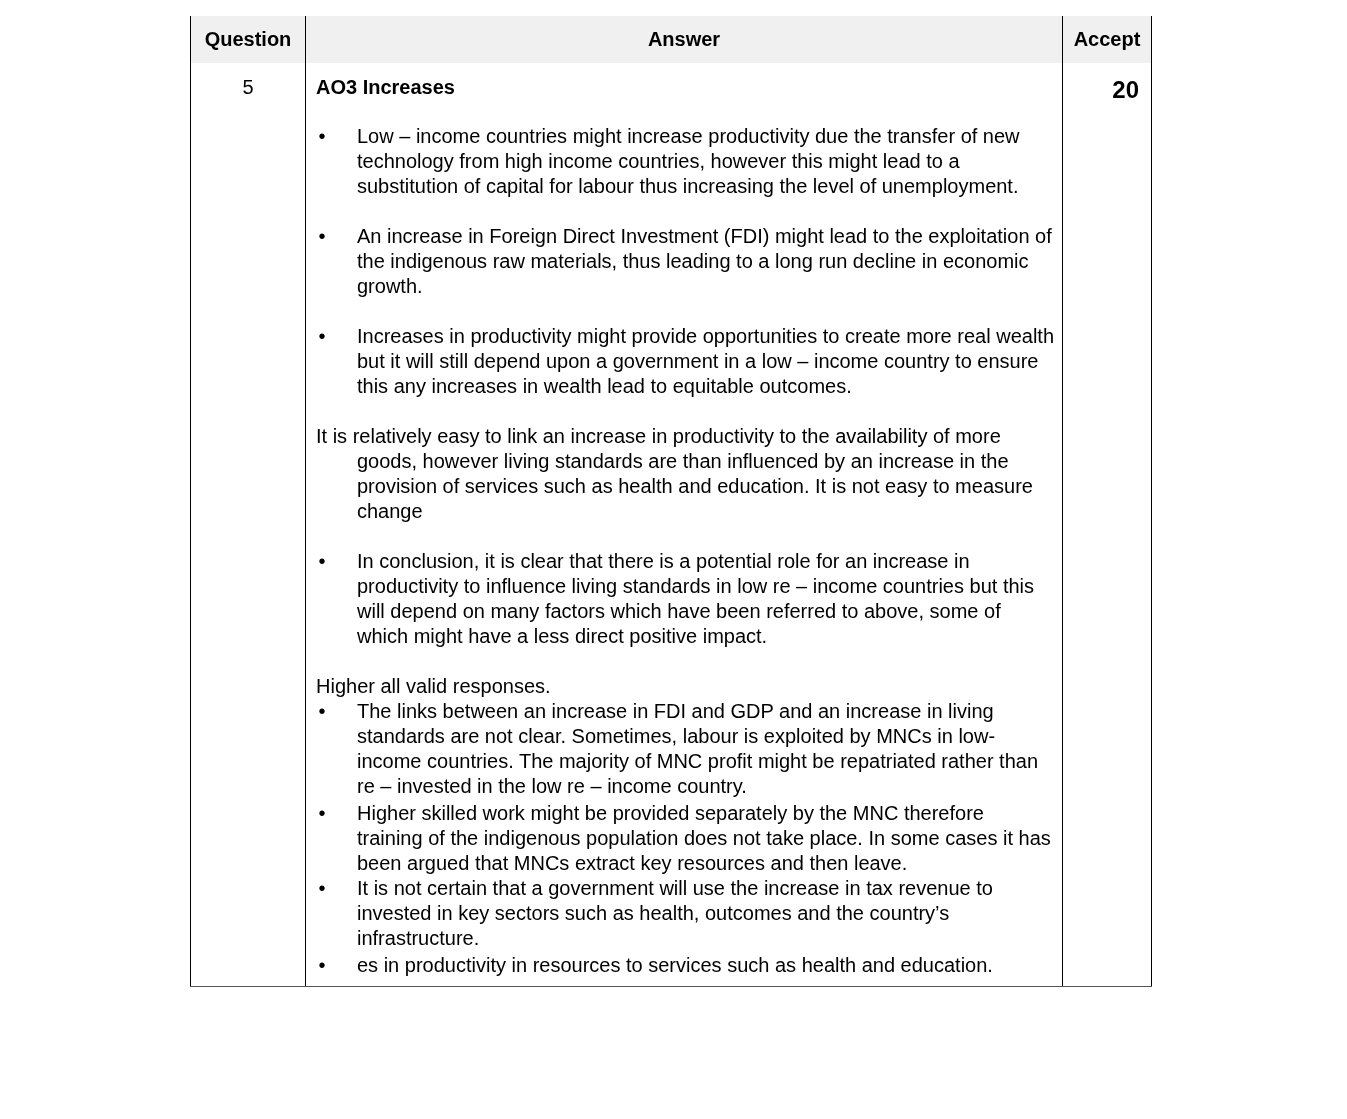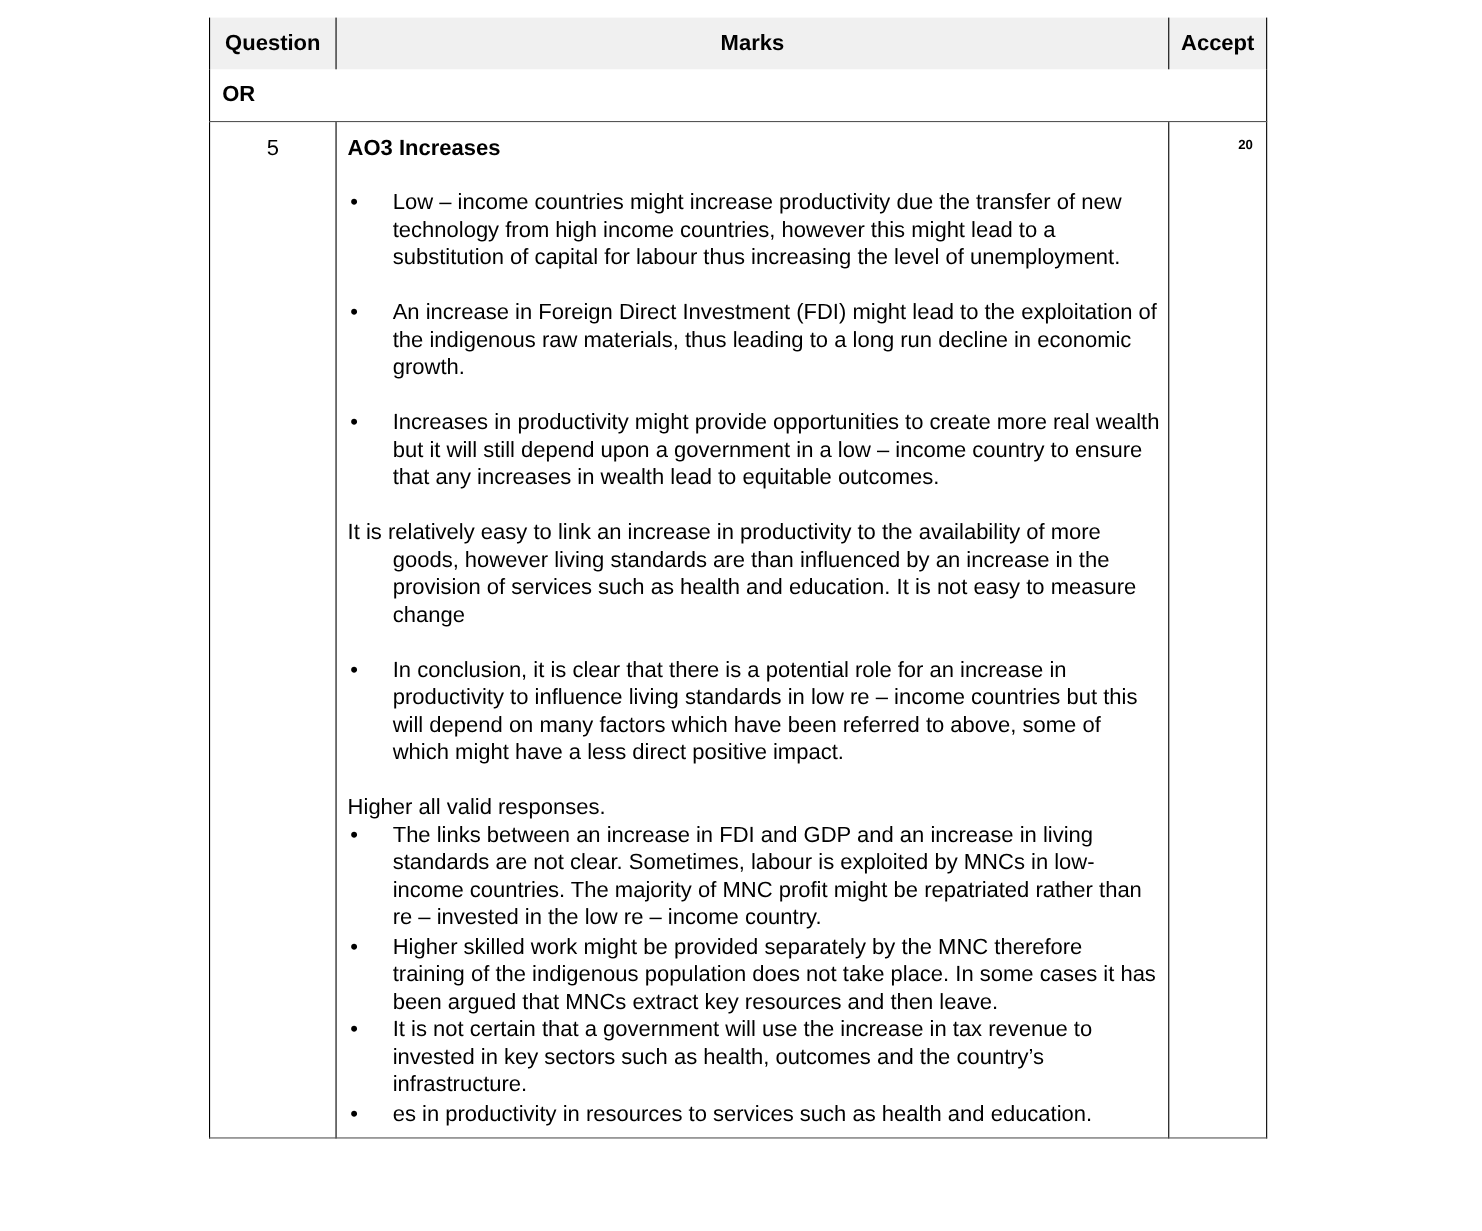--- a/index.html
+++ b/index.html
@@ -68,21 +68,21 @@
     .body-row td.a {
       border-right: 1px solid #000;
       padding: 12px 8px 8px 10px;
       font-size: 20px;
       line-height: 25px;
     }
     .body-row td.m {
       border-right: 1px solid #000;
       text-align: right;
       font-weight: bold;
-      font-size: 12px;
+      font-size: 24px;
       padding: 13px 12px 0 0;
       margin-left: 16px;
     }
 
     .sec-title {
       font-weight: bold;
       margin-bottom: 24px;
     }
     .bullet {
       position: relative;
@@ -109,44 +109,41 @@
 <div class="sheet">
   <table class="ms">
     <colgroup>
       <col class="c-q">
         <col class="c-a">
         <col class="c-m">
     </colgroup>
     <thead>
       <tr class="hdr-row">
         <th class="q">Question</th>
-        <th class="a">Marks</th>
+        <th class="a">Answer</th>
         <th class="m">Accept</th>
       </tr>
     </thead>
     <tbody>
-      <tr class="or-row">
-        <td colspan="3">OR</td>
-      </tr>
       <tr class="body-row">
         <td class="q">5</td>
         <td class="a">
           <div class="sec-title">AO3 Increases</div>
 
           <div class="bullet gap">
             <span class="dot">•</span>
             <span class="txt">Low – income countries might increase productivity due the transfer of new technology from high income countries, however this might lead to a substitution of capital for labour thus increasing the level of unemployment.</span>
           </div>
           <div class="bullet gap">
             <span class="dot">•</span>
             <span class="txt">An increase in Foreign Direct Investment (FDI) might lead to the exploitation of the indigenous raw materials, thus leading to a long run decline in economic growth.</span>
           </div>
           <div class="bullet gap">
             <span class="dot">•</span>
-            <span class="txt">Increases in productivity might provide opportunities to create more real wealth but it will still depend upon a government in a low – income country to ensure that any increases in wealth lead to equitable outcomes.</span>
+            <span class="txt">Increases in productivity might provide opportunities to create more real wealth but it will still depend upon a government in a low – income country to ensure this any increases in wealth lead to equitable outcomes.</span>
           </div>
 
           <div class="hang gap">It is relatively easy to link an increase in productivity to the availability of more goods, however living standards are than influenced by an increase in the provision of services such as health and education. It is not easy to measure change</div>
 
           <div class="bullet gap">
             <span class="dot">•</span>
             <span class="txt">In conclusion, it is clear that there is a potential role for an increase in productivity to influence living standards in low re – income countries but this will depend on many factors which have been referred to above, some of which might have a less direct positive impact.</span>
           </div>
 
           <div class="plain">Higher all valid responses.</div>

